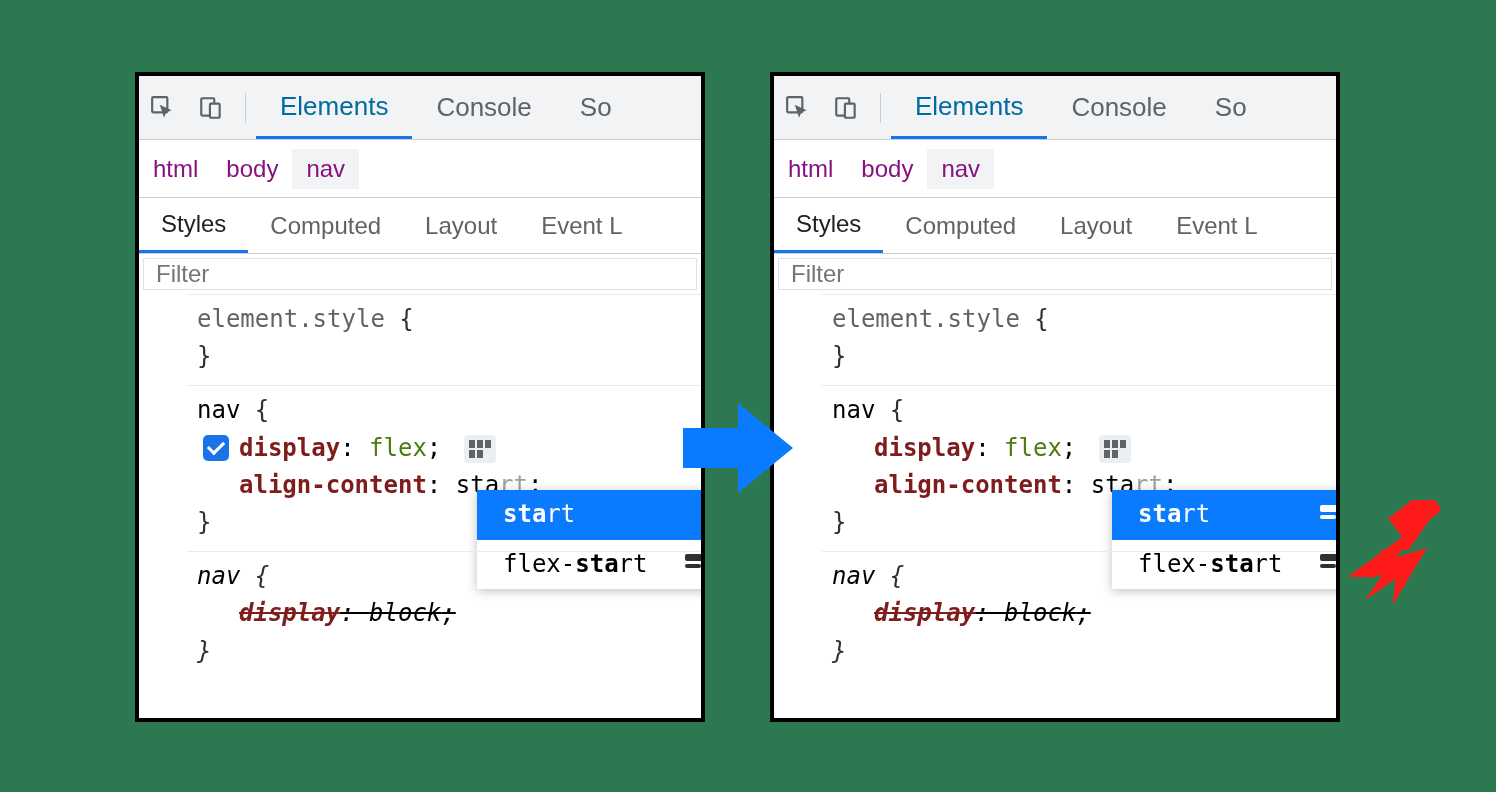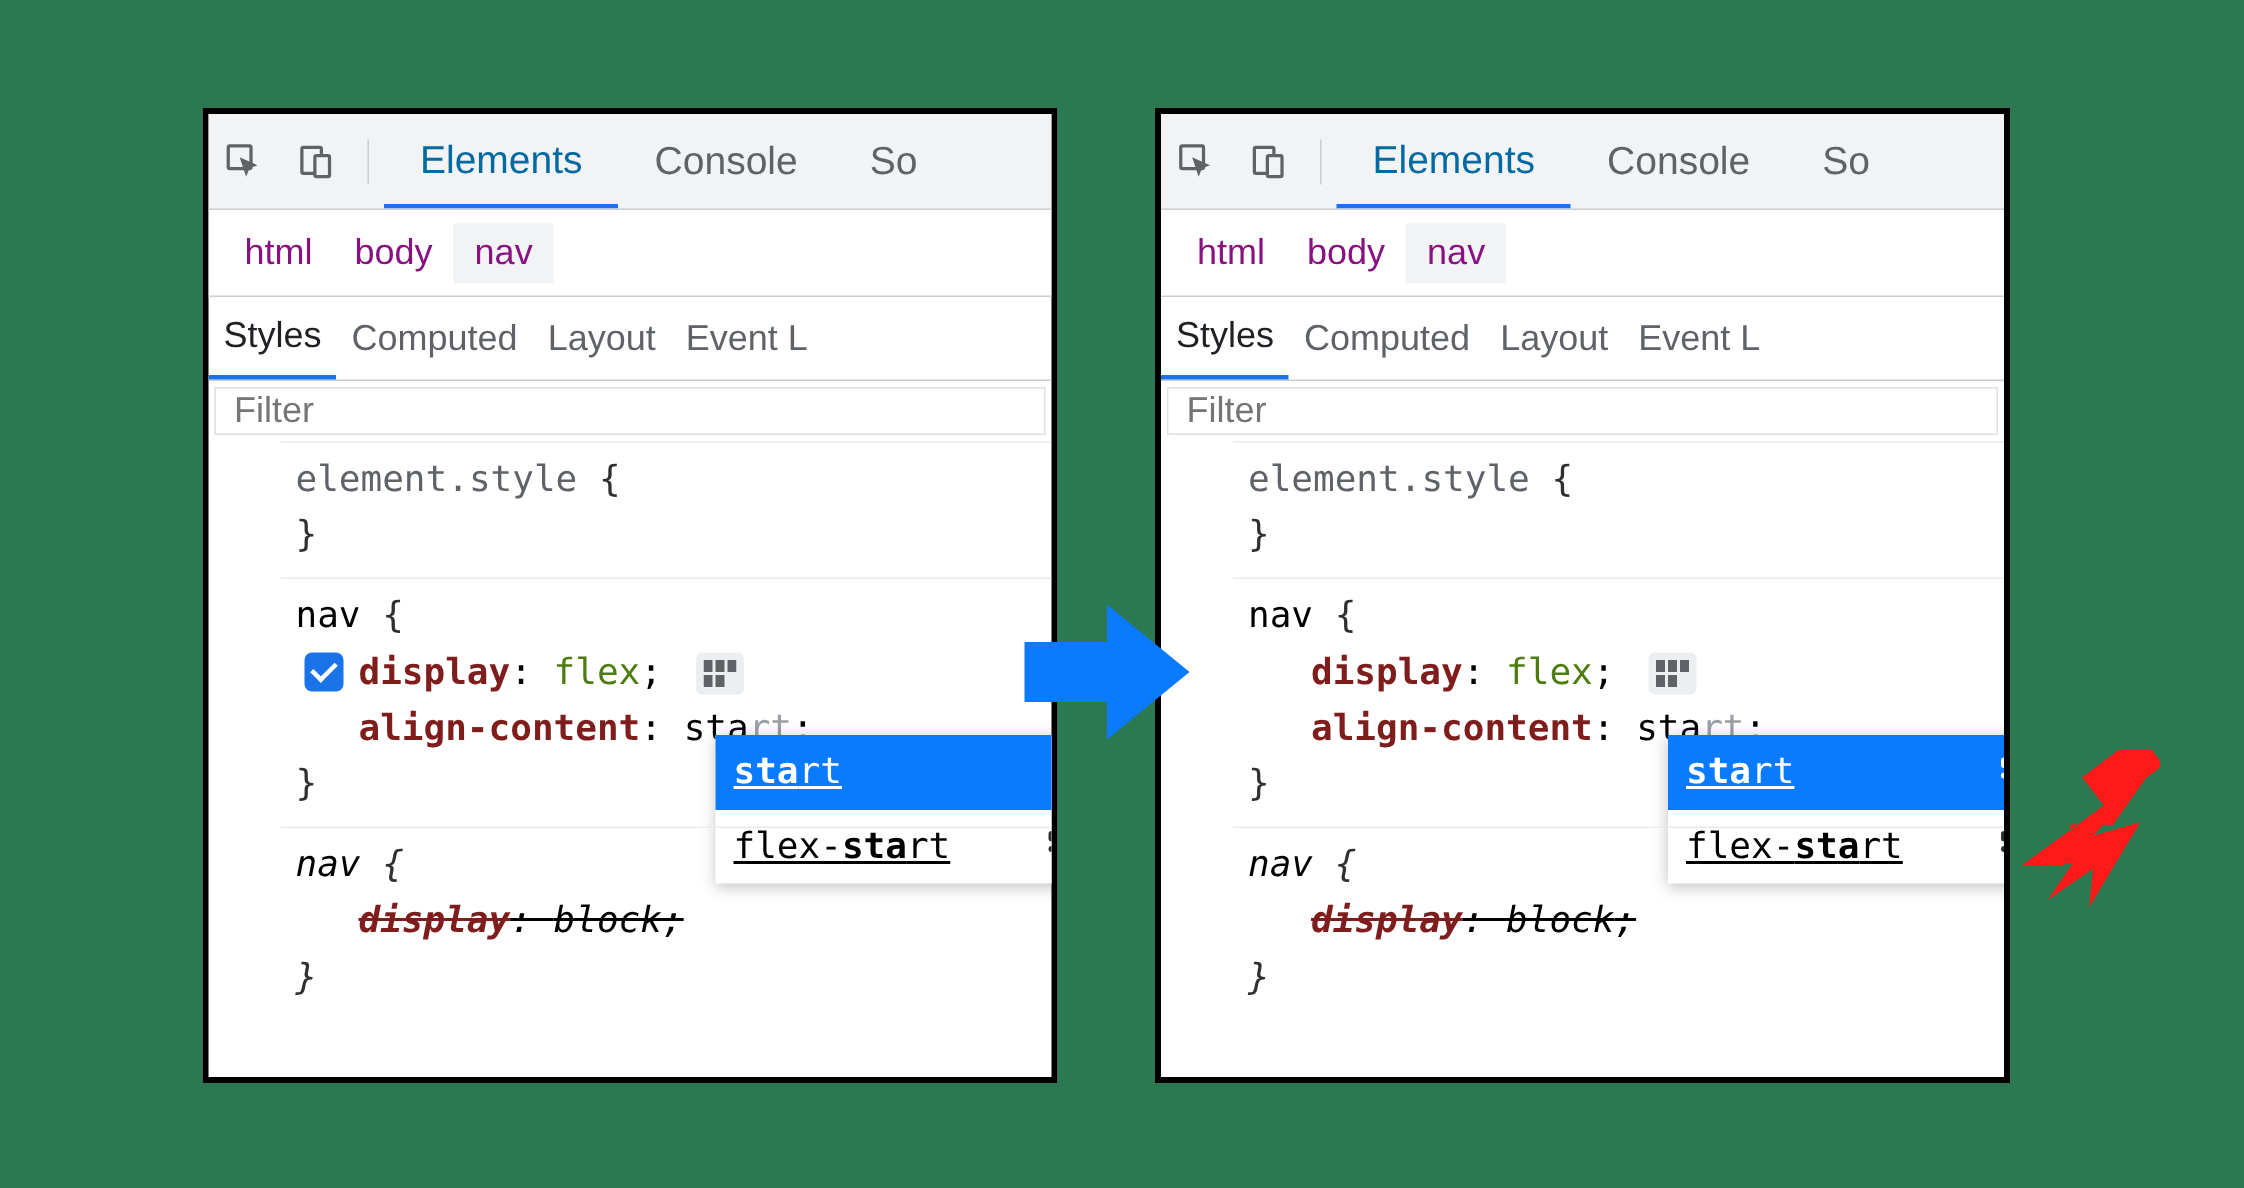--- a/index.html
+++ b/index.html
@@ -52,38 +52,38 @@
     color: #0369a1;
     border-bottom: 3px solid #1a73e8;
   }
 
   
   .breadcrumbs {
     height: 58px;
     background: #fff;
     border-bottom: 1px solid #cacdd1;
     display: flex; align-items: center;
-    padding-left: 10px;
+    padding-left: 0;
   }
   .crumb {
     padding: 6px 14px;
     font-size: 24px;
     color: #881280;
     cursor: pointer;
   }
   .crumb.active { background: #f1f3f4; }
 
   
   .subtabs {
     height: 56px;
     border-bottom: 1px solid #cacdd1;
     display: flex;
   }
   .subtab {
-    padding: 0 10px;
+    padding: 0 22px;
     display: flex; align-items: center;
     font-size: 24px;
     color: #5f6368;
     cursor: pointer;
     white-space: nowrap;
   }
   .subtab.active {
     color: #202124;
     border-bottom: 3px solid #1a73e8;
   }
@@ -158,24 +158,23 @@
   
   .autocomplete {
     position: absolute;
     background: #fff;
     box-shadow: 0 2px 10px rgba(0,0,0,0.25);
     min-width: 260px;
     font-family: Menlo, Consolas, monospace;
     font-size: 24px;
   }
   .ac-item {
-    padding: 6px 12px;
+    padding: 6px 26px;
     display: flex; align-items: center; justify-content: space-between;
     cursor: pointer;
-    text-decoration: underline;
   }
   .ac-item.selected {
     background: #0a7aff;
     color: #fff;
   }
   .ac-item .bold { font-weight: 700; }
   .ac-swatch {
     width: 26px; height: 20px;
     display: flex; flex-direction: column; justify-content: flex-start;
   }

